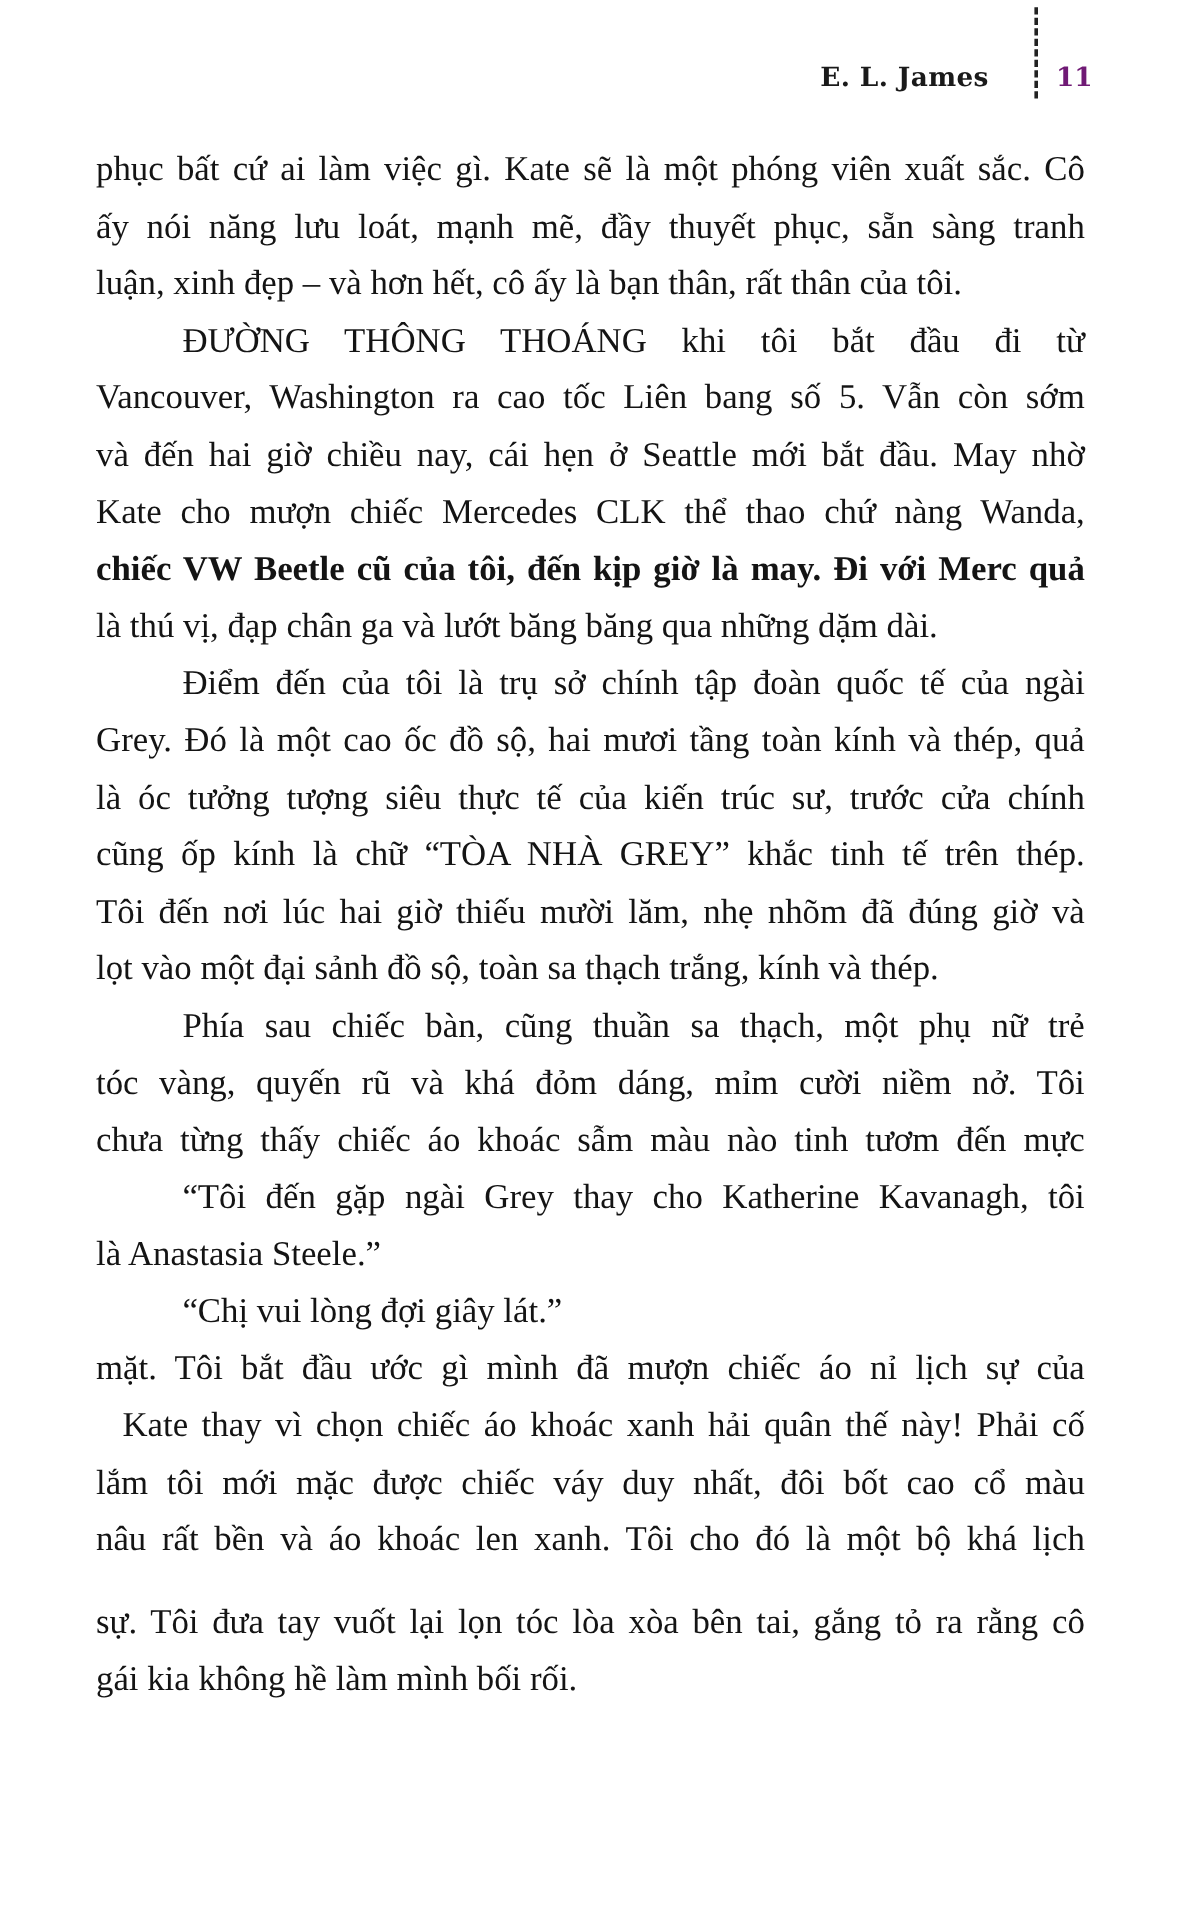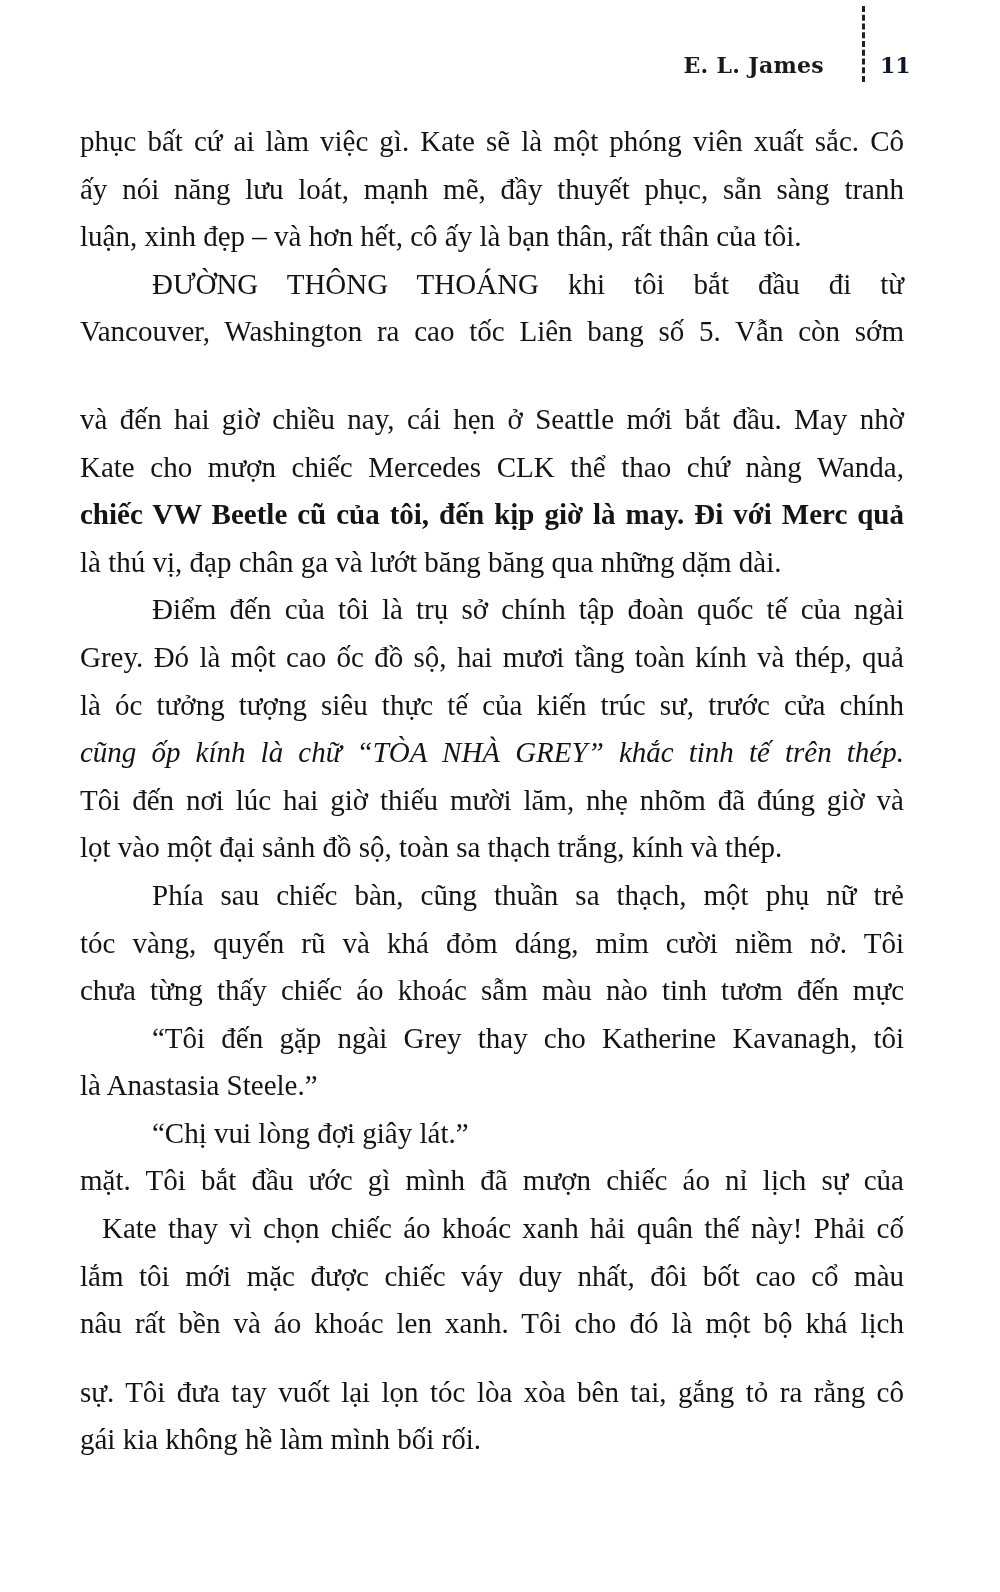--- a/index.html
+++ b/index.html
@@ -46,21 +46,21 @@
       height: 76px;
       border-left: 3px dashed #222222;
     }
     .page-number {
       position: absolute;
       left: 880px;
       top: 2px;
       font-family: "DejaVu Serif", serif;
       font-size: 22px;
       font-weight: bold;
-      color: #0f172a;
+      color: #701a75;
     }
     .body-text {
       position: absolute;
       left: 80px;
       top: 118px;
       width: 824px;
       font-family: "Liberation Serif", serif;
       font-size: 29px;
       color: #141414;
     }
@@ -94,31 +94,31 @@
 
     <div>
       <div class="line" style="white-space: normal;">phục bất cứ ai làm việc gì. Kate sẽ là một phóng viên xuất sắc. Cô</div>
       <div class="line" style="white-space: normal;">ấy nói năng lưu loát, mạnh mẽ, đầy thuyết phục, sẵn sàng tranh</div>
       <div class="line last" style="white-space: normal;">luận, xinh đẹp – và hơn hết, cô ấy là bạn thân, rất thân của tôi.</div>
     </div>
 
     <div>
       <div class="line indent" style="white-space: normal;">ĐƯỜNG THÔNG THOÁNG khi tôi bắt đầu đi từ</div>
       <div class="line" style="white-space: normal;">Vancouver, Washington ra cao tốc Liên bang số 5. Vẫn còn sớm</div>
-      <div class="line" style="white-space: normal; margin-top: 40px;">và đến hai giờ chiều nay, cái hẹn ở Seattle mới bắt đầu. May nhờ</div>
+      <div class="line" style="white-space: normal;">và đến hai giờ chiều nay, cái hẹn ở Seattle mới bắt đầu. May nhờ</div>
       <div class="line" style="white-space: normal;">Kate cho mượn chiếc Mercedes CLK thể thao chứ nàng Wanda,</div>
       <div class="line" style="white-space: normal; font-weight: bold;">chiếc VW Beetle cũ của tôi, đến kịp giờ là may. Đi với Merc quả</div>
       <div class="line last" style="white-space: normal;">là thú vị, đạp chân ga và lướt băng băng qua những dặm dài.</div>
     </div>
 
     <div>
       <div class="line indent" style="white-space: normal;">Điểm đến của tôi là trụ sở chính tập đoàn quốc tế của ngài</div>
       <div class="line" style="white-space: normal;">Grey. Đó là một cao ốc đồ sộ, hai mươi tầng toàn kính và thép, quả</div>
       <div class="line" style="white-space: normal;">là óc tưởng tượng siêu thực tế của kiến trúc sư, trước cửa chính</div>
-      <div class="line" style="white-space: normal; font-style: italic;">cũng ốp kính là chữ “TÒA NHÀ GREY” khắc tinh tế trên thép.</div>
+      <div class="line" style="white-space: normal;">cũng ốp kính là chữ “TÒA NHÀ GREY” khắc tinh tế trên thép.</div>
       <div class="line" style="white-space: normal;">Tôi đến nơi lúc hai giờ thiếu mười lăm, nhẹ nhõm đã đúng giờ và</div>
       <div class="line last" style="white-space: normal;">lọt vào một đại sảnh đồ sộ, toàn sa thạch trắng, kính và thép.</div>
     </div>
 
     <div>
       <div class="line indent" style="white-space: normal;">Phía sau chiếc bàn, cũng thuần sa thạch, một phụ nữ trẻ</div>
       <div class="line" style="white-space: normal;">tóc vàng, quyến rũ và khá đỏm dáng, mỉm cười niềm nở. Tôi</div>
       <div class="line" style="white-space: normal;">chưa từng thấy chiếc áo khoác sẫm màu nào tinh tươm đến mực</div>
     </div>
 

